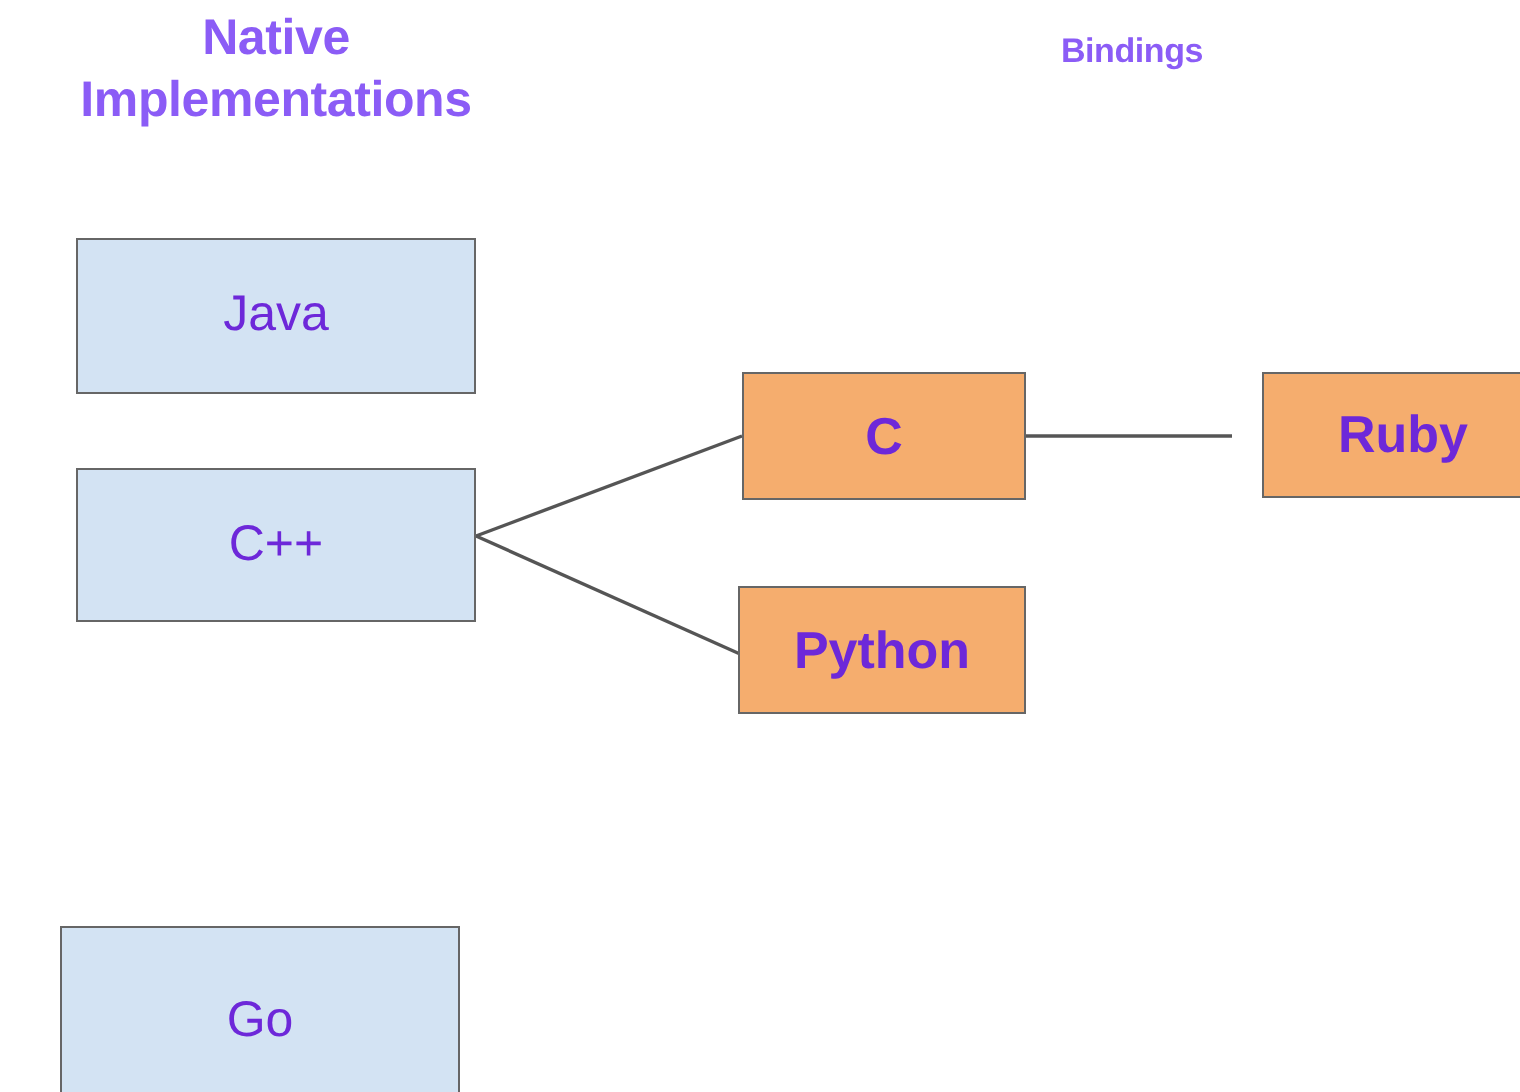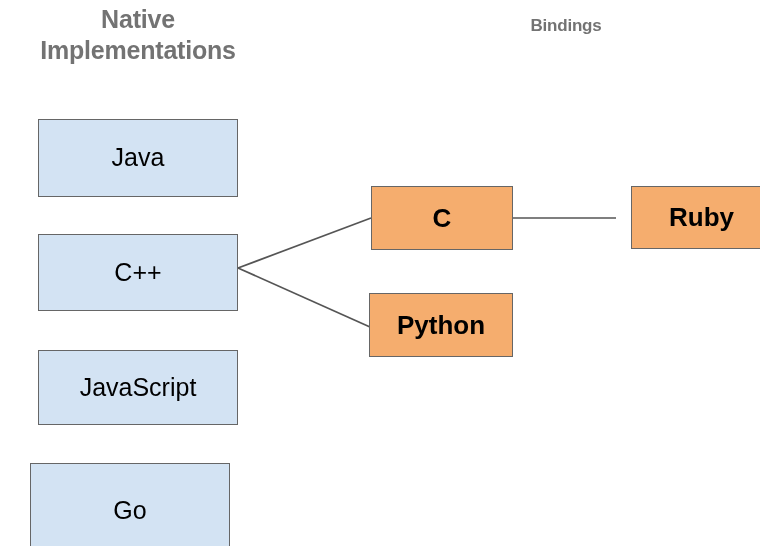--- a/index.html
+++ b/index.html
@@ -14,21 +14,21 @@
     background: #ffffff;
     overflow: hidden;
     font-family: "Liberation Sans", sans-serif;
     -webkit-font-smoothing: antialiased;
   }
 
   
   .col-title {
     position: absolute;
     font-weight: bold;
-    color: #737373;
+    color: #8b5cf6;
     text-align: center;
     line-height: 1.22;
     white-space: pre-line;
     letter-spacing: -0.2px;
   }
   #title-native {
     left: 0px;
     top: 4px;
     width: 276px;
     font-size: 25px;
@@ -41,21 +41,21 @@
   }
 
   
   .node {
     position: absolute;
     box-sizing: border-box;
     border: 1.6px solid #666666;
     display: flex;
     align-items: center;
     justify-content: center;
-    color: #000000;
+    color: #6d28d9;
     text-align: center;
     line-height: 1.1;
   }
   .node.native {
     background: #d3e3f3;
     font-size: 25px;
     font-weight: normal;
   }
   .node.binding {
     background: #f5ad6e;
@@ -94,23 +94,20 @@
   </svg>
 
   <div class="node native" style="left:38px; top:119px; width:200px; height:78px;">
     <span>Java</span>
   </div>
 
   <div class="node native" style="left:38px; top:234px; width:200px; height:77px;">
     <span>C++</span>
   </div>
 
-  <div class="node native" style="left:38px; top:350px; width:200px; height:75px;">
-    <span>JavaScript</span>
-  </div>
 
   <div class="node native" style="left:30px; top:463px; width:200px; height:95px;">
     <span>Go</span>
   </div>
 
   <div class="node binding" style="left:371px; top:186px; width:142px; height:64px;">
     <span>C</span>
   </div>
 
   <div class="node binding" style="left:369px; top:293px; width:144px; height:64px;align-items:center;">

